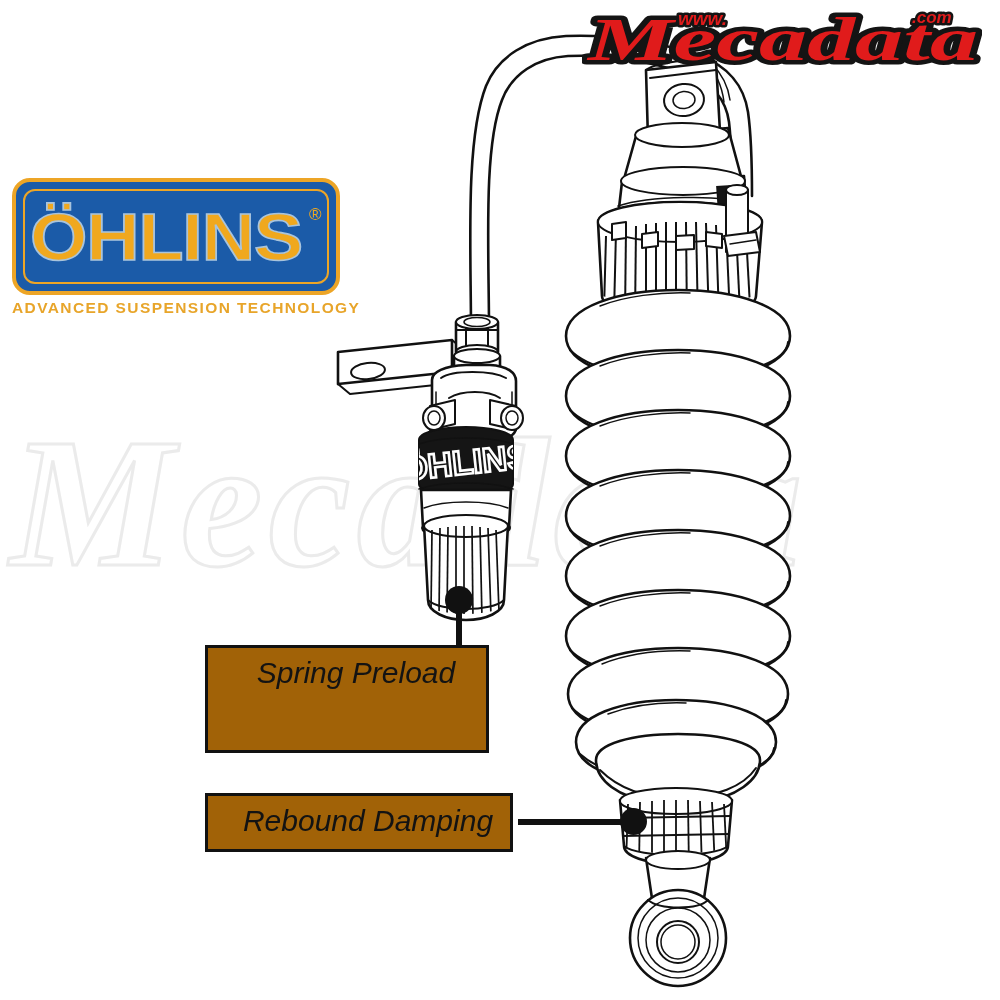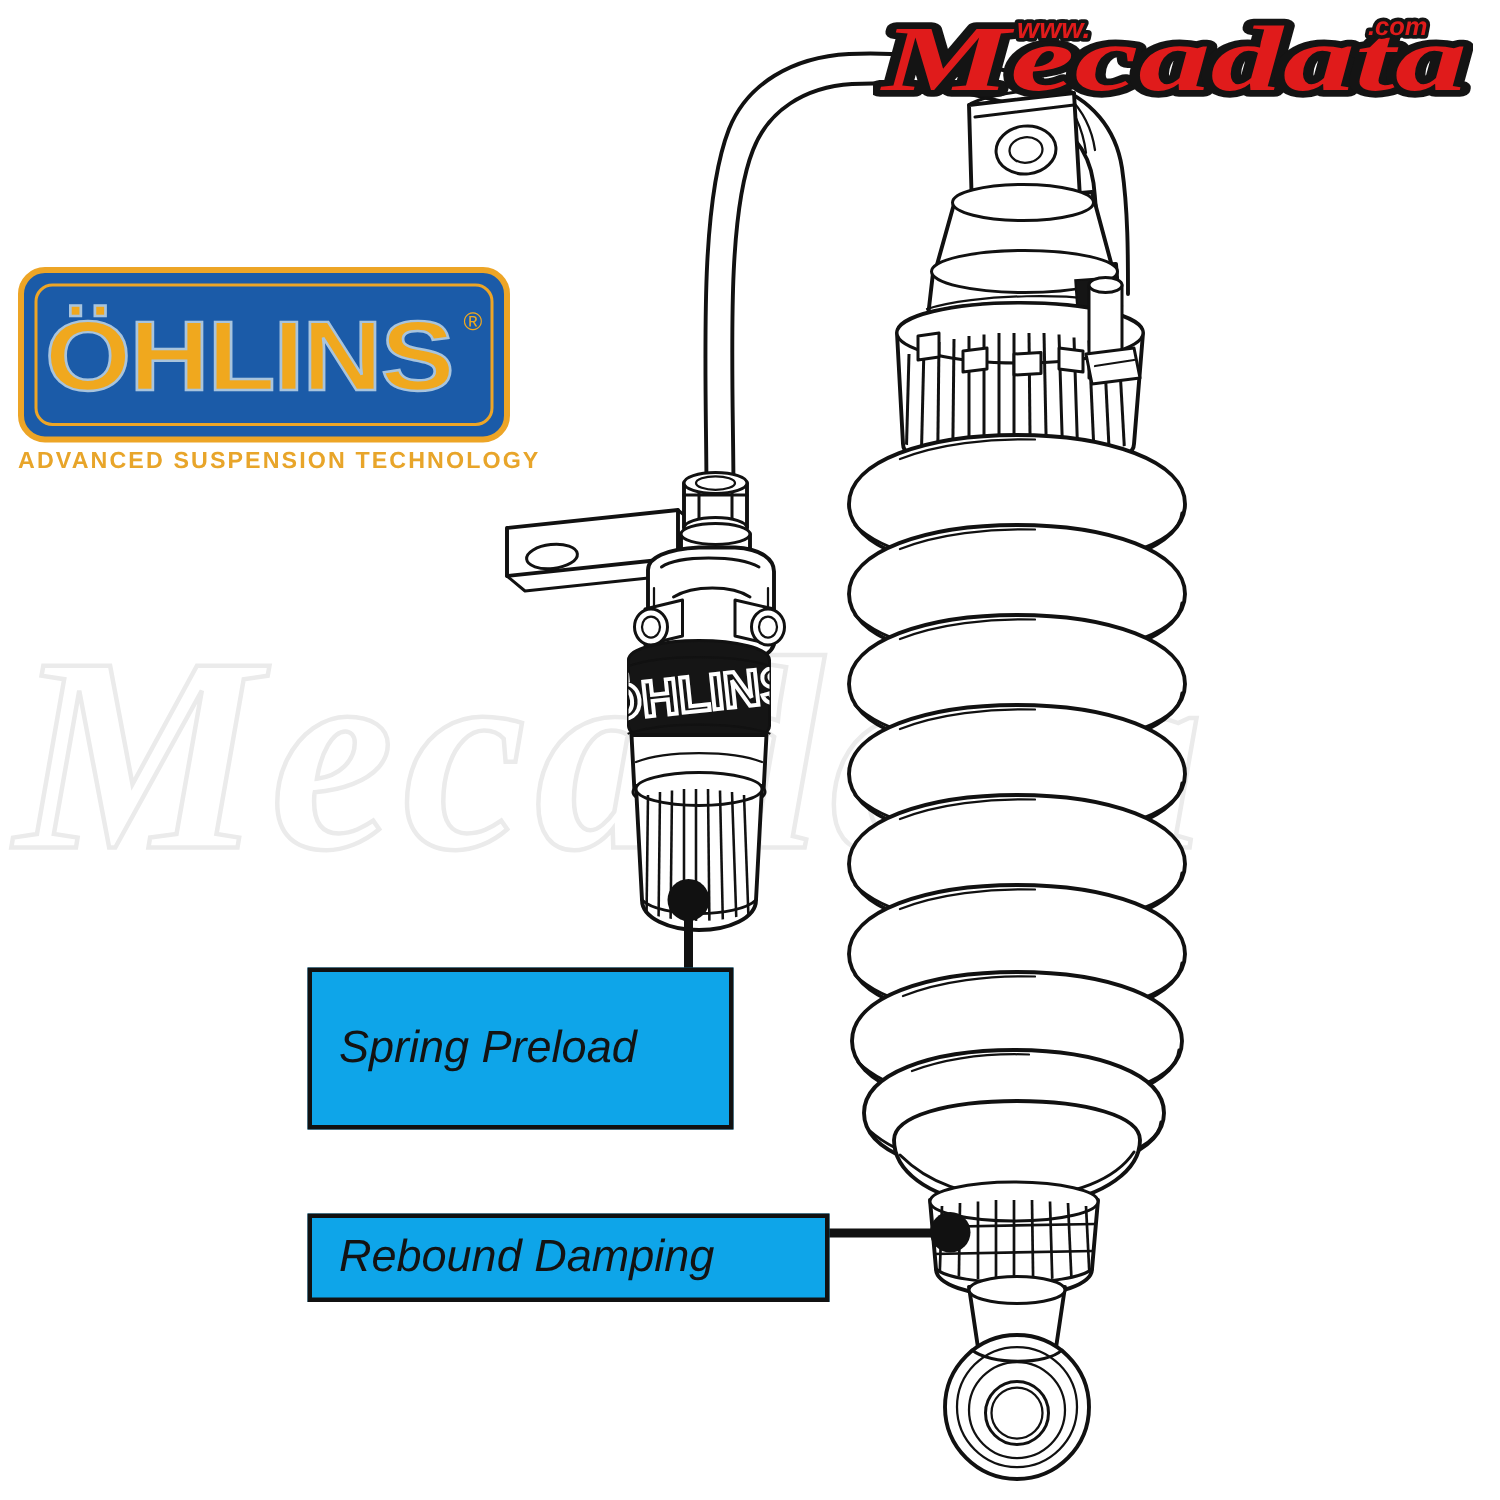--- a/index.html
+++ b/index.html
@@ -97,50 +97,48 @@
     position: absolute;
     left: 0; top: 0;
     width: 1000px; height: 1000px;
     z-index: 10;
   }
   .drawing svg { display:block; }
 
   
   .callout {
     position: absolute;
-    background: #0ea5e9;
+    background: #a16207;
     border: 3px solid #111111;
     box-sizing: border-box;
     z-index: 25;
     display: flex;
-    flex-direction: column;
     justify-content: center;
     padding: 4px 0 4px 18px;
   }
   .callout .line {
     font-family: "Liberation Sans", sans-serif;
     font-style: italic;
     font-size: 30px;
     color: #131313;
     line-height: 1.42;
     white-space: nowrap;
   }
   #callout-preload {
     left: 205px;
     top: 645px;
     width: 284px;
     height: 108px;
   }
   #callout-rebound {
     left: 205px;
     top: 793px;
-    width: 348px;
+    width: 308px;
     height: 59px;
     padding-left: 18px;
-    margin-top: 16px;
   }
   .leader {
     position: absolute;
     background: #111111;
     z-index: 24;
   }
   #leader-preload-line {
     left: 456px;
     top: 600px;
     width: 6px;

